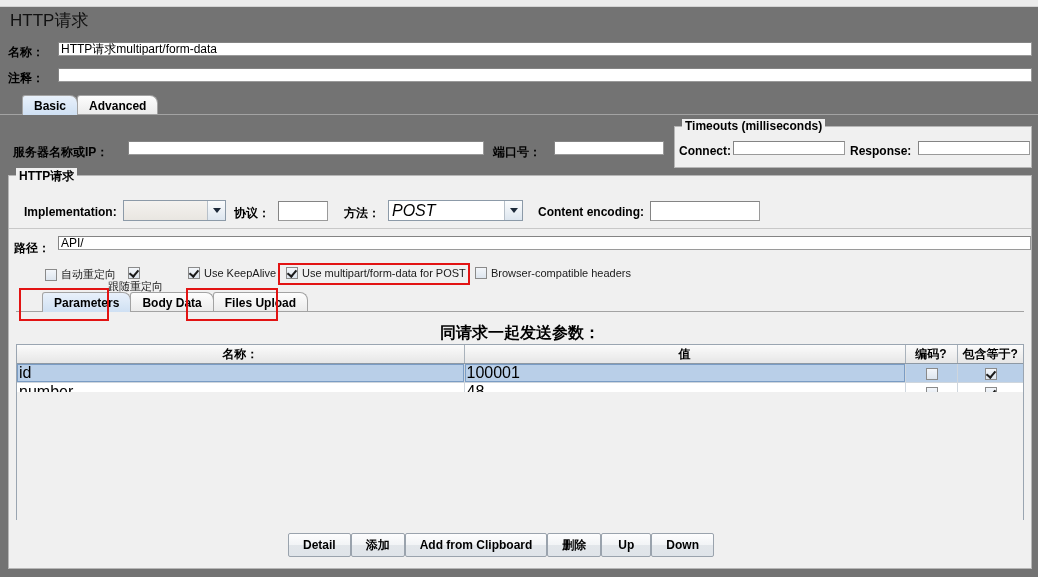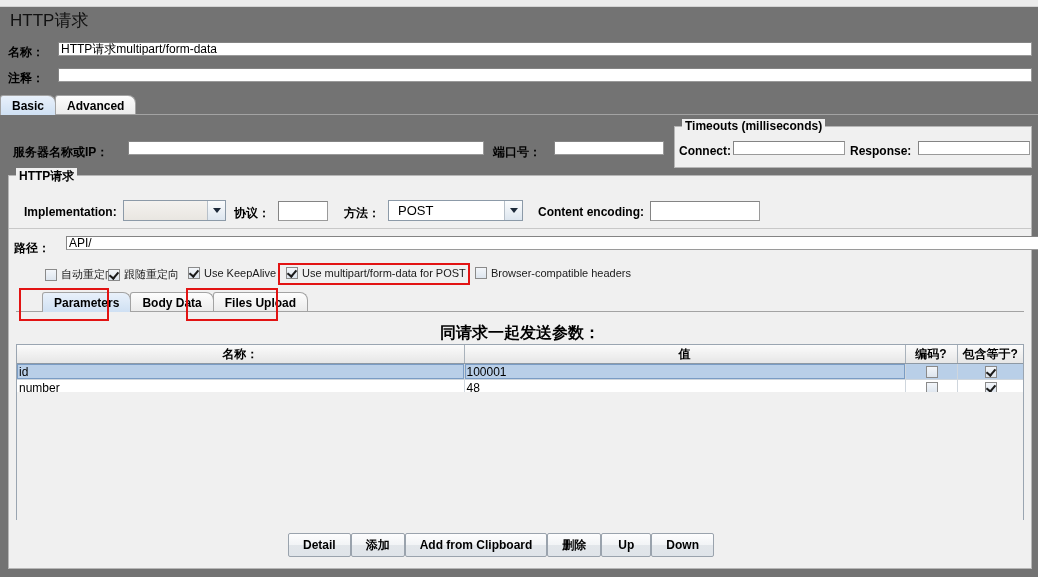--- a/index.html
+++ b/index.html
@@ -94,22 +94,23 @@
   .combo {
     box-sizing: border-box;
     height: 21px;
     border: 1px solid #8c9aa8;
     display: flex; align-items: stretch;
     background: #fff;
   }
   .combo .cval {
     flex: 1; background: #fff;
     display: flex; align-items: center;
-    padding-left: 9px; font-size: 13px;
+    padding-left: 3px; font-size: 16px;
     border-right: 1px solid #b7c0c9;
+    font-style: italic;
   }
   .combo.empty .cval { background: linear-gradient(to bottom,#f4f2ef,#e9e6e1); }
   .combo .carrow {
     width: 17px;
     background: linear-gradient(to bottom,#fbfcfd,#dde6ef);
     display: flex; align-items: center; justify-content: center;
   }
   .carrow i {
     display: block;
     width: 0; height: 0;
@@ -161,21 +162,21 @@
     height: 18px;
     color: #000;
     text-align: center;
     padding: 0;
   }
   table.ptab td {
     border-right: 1px solid #cfd6dd;
     border-bottom: 1px solid #cfd6dd;
     height: 15px;
     padding: 0 0 0 2px;
-    font-size: 12px;
+    font-size: 16px;
     background: #fff;
     overflow: hidden;
     white-space: nowrap;
   }
   tr.selrow td { background: #b9cfe8; }
   tr.selrow td.c1, tr.selrow td.c2 { box-shadow: inset 0 0 0 1px #7a9cc4; }
   td.ctr { text-align: center; padding: 0; }
   .cellcb {
     display: inline-block;
     width: 12px; height: 12px;
@@ -241,21 +242,21 @@
   <div class="field-row" style="top:42px; left:8px; width:1024px;">
     <span class="field-label">名称：</span>
   </div>
   <input class="txt" style="position: absolute; left: 58px; top: 42px; width: 974px;" value="HTTP请求multipart/form-data">
 
   <div class="field-row" style="top:68px; left:8px;">
     <span class="field-label">注释：</span>
   </div>
   <input class="txt" style="position: absolute; left: 58px; top: 68px; width: 974px;" value="">
 
-  <div class="tabstrip" style="left:0; top:95px;">
+  <div class="tabstrip" style="left:22px; top:95px;">
     <div class="tab sel">
       <span>Basic</span>
     </div>
     <div class="tab">
       <span>Advanced</span>
     </div>
   </div>
   <div class="tabline" style="left:0px; top:114px; width:1038px;"></div>
 
   <span class="field-label" style="position:absolute; left:13px; top:144px;">服务器名称或IP：</span>
@@ -293,27 +294,27 @@
         <i></i>
       </div>
   </div>
 
   <span class="field-label" style="position:absolute; left:538px; top:205px;">Content encoding:</span>
   <input class="txt" style="position: absolute; left: 650px; top: 201px; width: 110px; height: 20px;" value="">
 
   <div class="sep" style="left:9px; top:228px; width:1022px;"></div>
 
   <span class="field-label" style="position:absolute; left:14px; top:240px;">路径：</span>
-  <input class="txt" style="position: absolute; left: 58px; top: 236px; width: 973px; margin-left: 8px;" value="API/">
+  <input class="txt" style="position: absolute; left: 58px; top: 236px; width: 973px;" value="API/">
 
   <div class="cbwrap" style="left:27px; top:267px;padding-left:18px;">
     <span class="cb"></span>
     <span>自动重定向</span>
   </div>
-  <div class="cbwrap" style="left:108px; top:267px;">
+  <div class="cbwrap" style="left:108px; top:267px;flex-direction:column;">
     <span class="cb on"></span>
     <span>跟随重定向</span>
   </div>
   <div class="cbwrap" style="left:188px; top:267px;">
     <span class="cb on"></span>
     <span>Use KeepAlive</span>
   </div>
   <div class="cbwrap" style="left:286px; top:267px;">
     <span class="cb on"></span>
     <span>Use multipart/form-data for POST</span>

